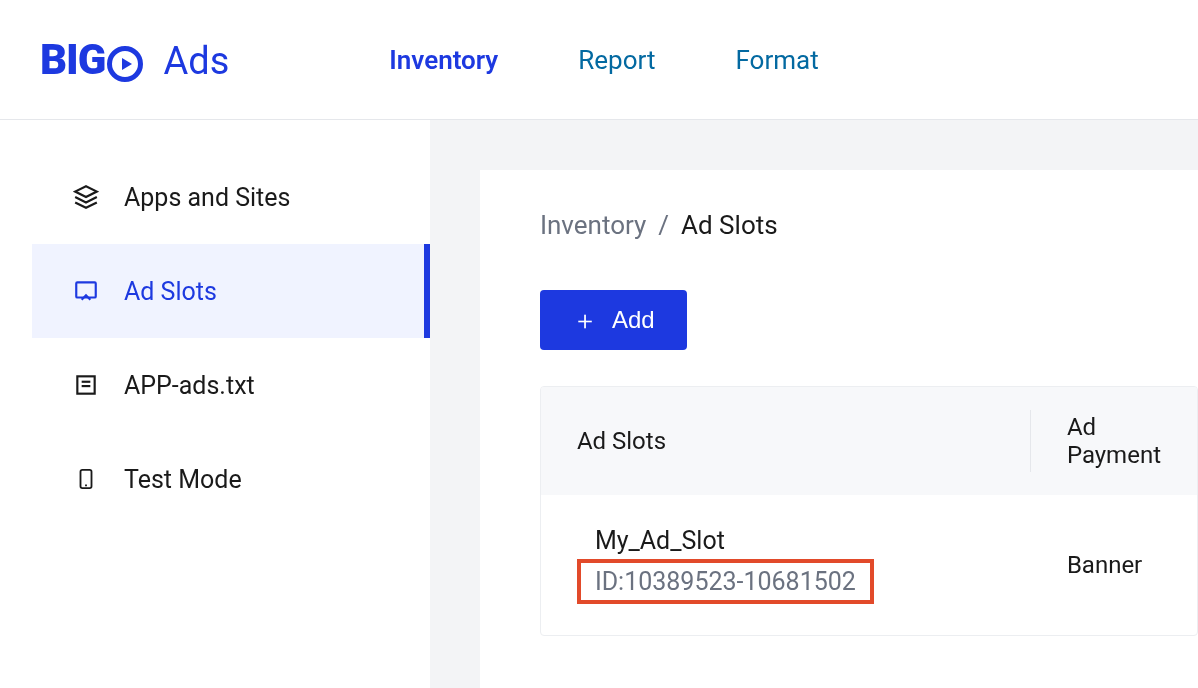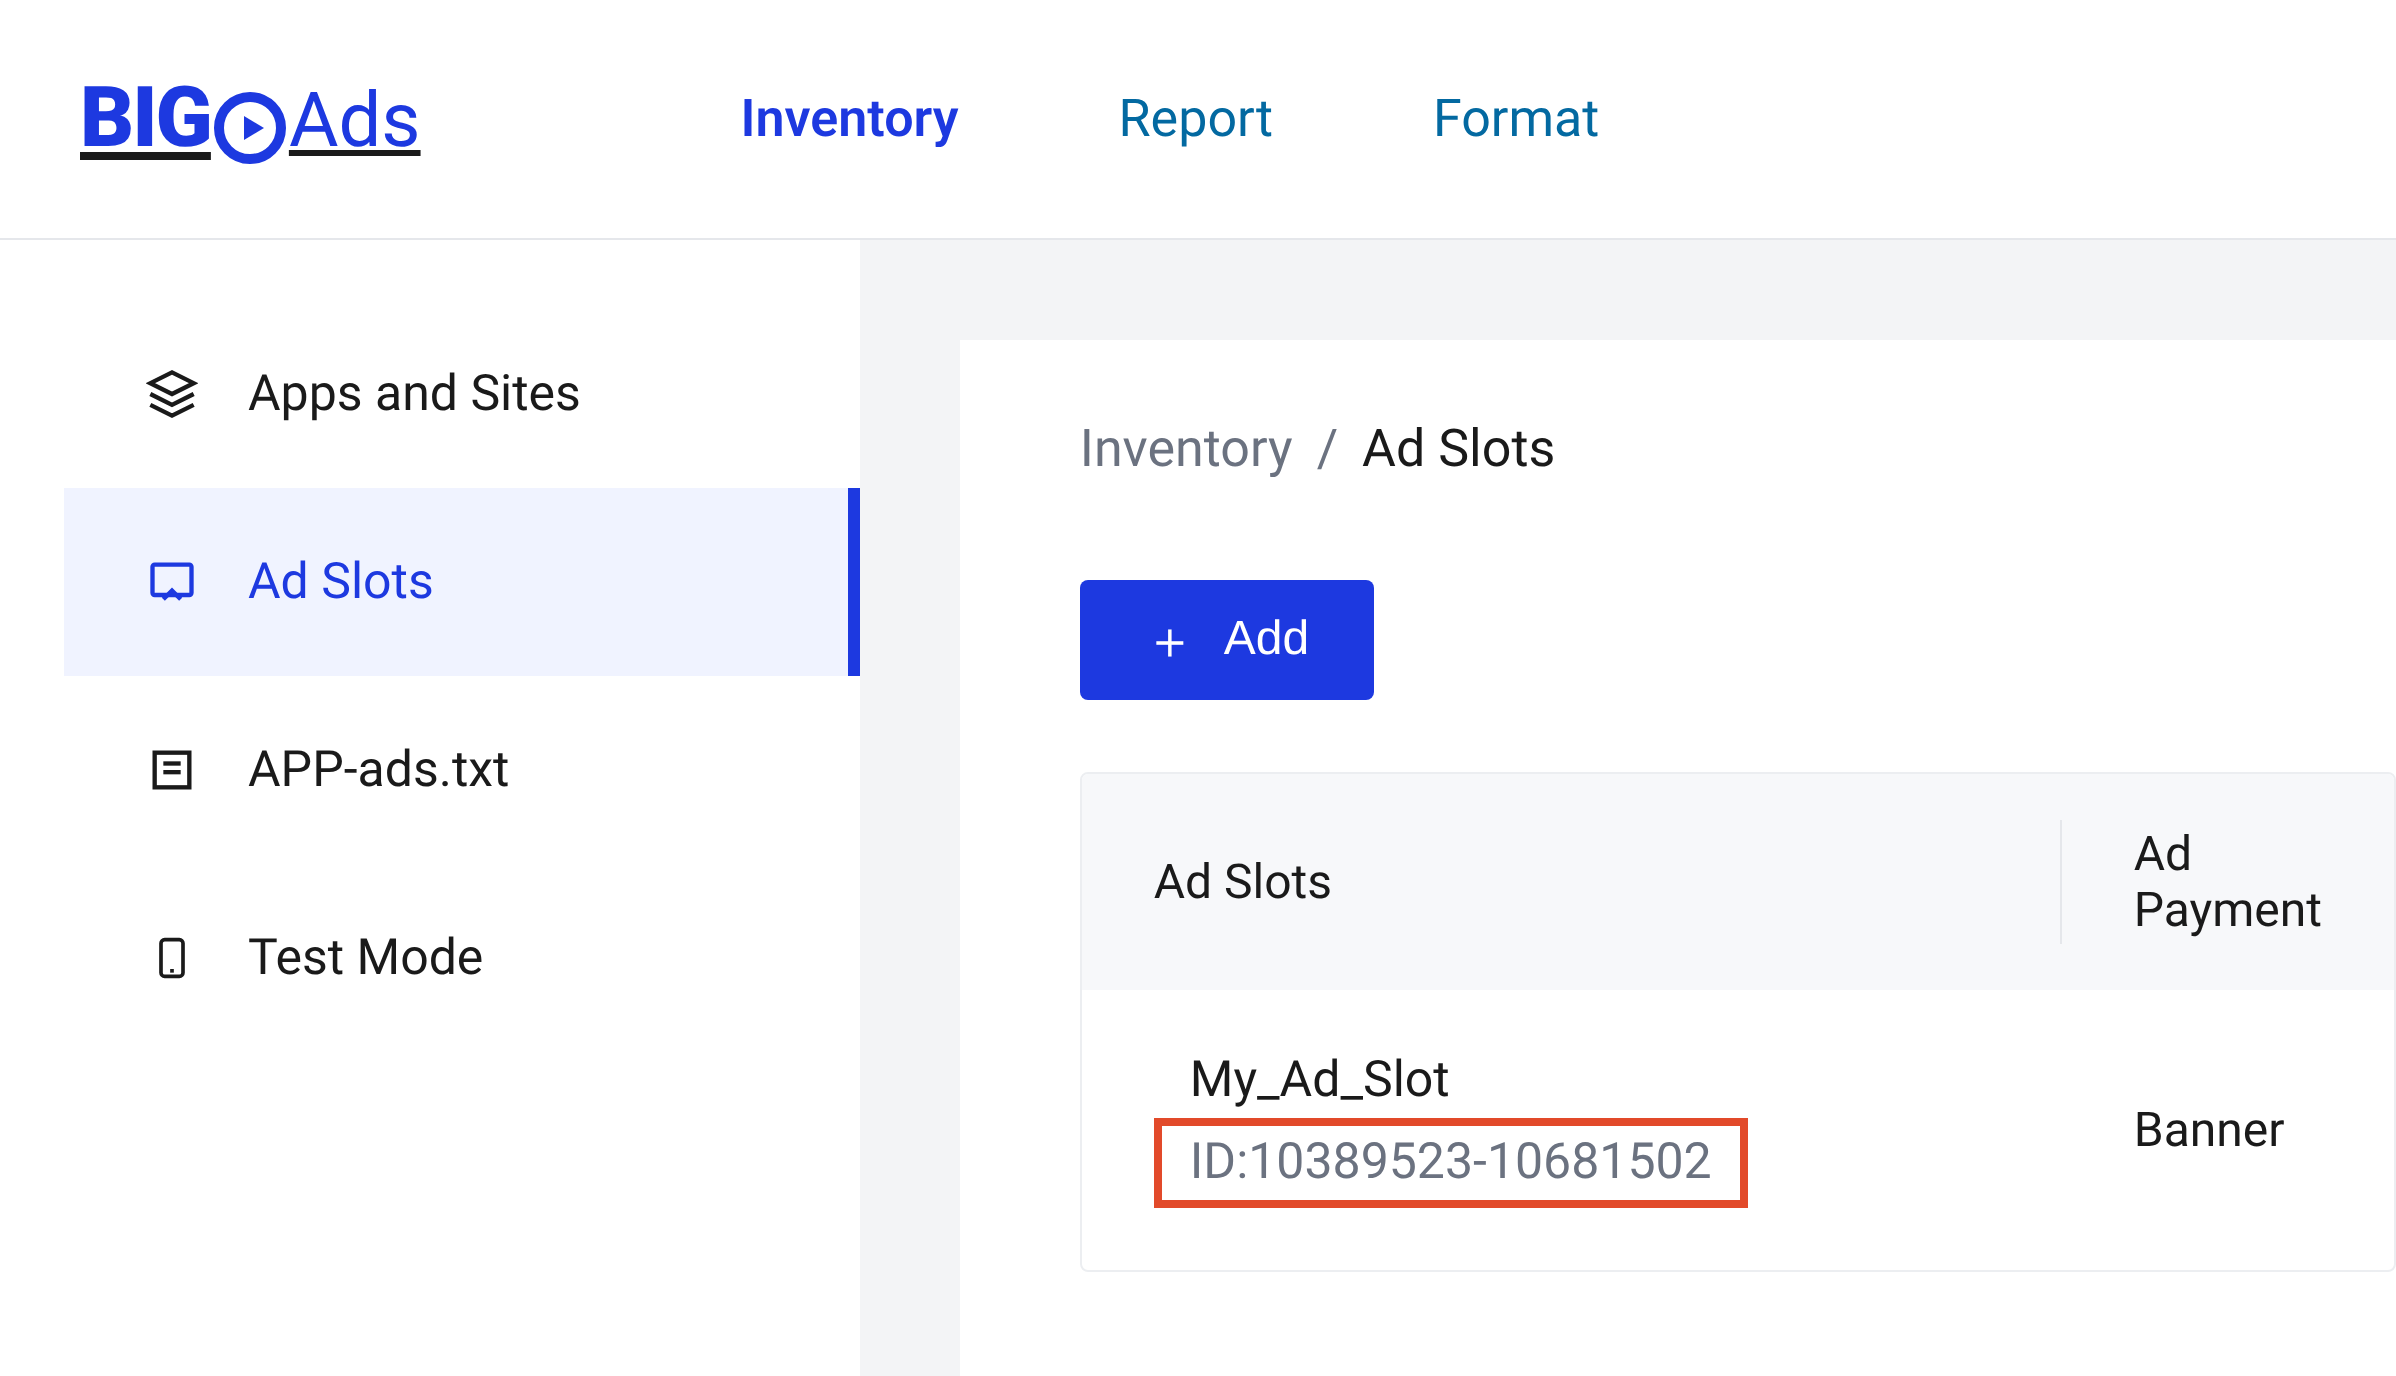--- a/index.html
+++ b/index.html
@@ -15,23 +15,22 @@
       display: flex;
       align-items: center;
       height: 120px;
       padding: 0 40px;
       border-bottom: 1px solid #e5e7eb;
       background: #fff;
     }
     .logo {
       display: flex;
       align-items: baseline;
-      gap: 1px;
+      gap: 20px;
       margin-right: 160px;
-      text-decoration: underline;
     }
     .logo-bigo {
       font-weight: 900;
       font-size: 42px;
       color: #1d39e0;
       letter-spacing: -1px;
       display: flex;
       align-items: center;
     }
     .logo-bigo .o-play {

